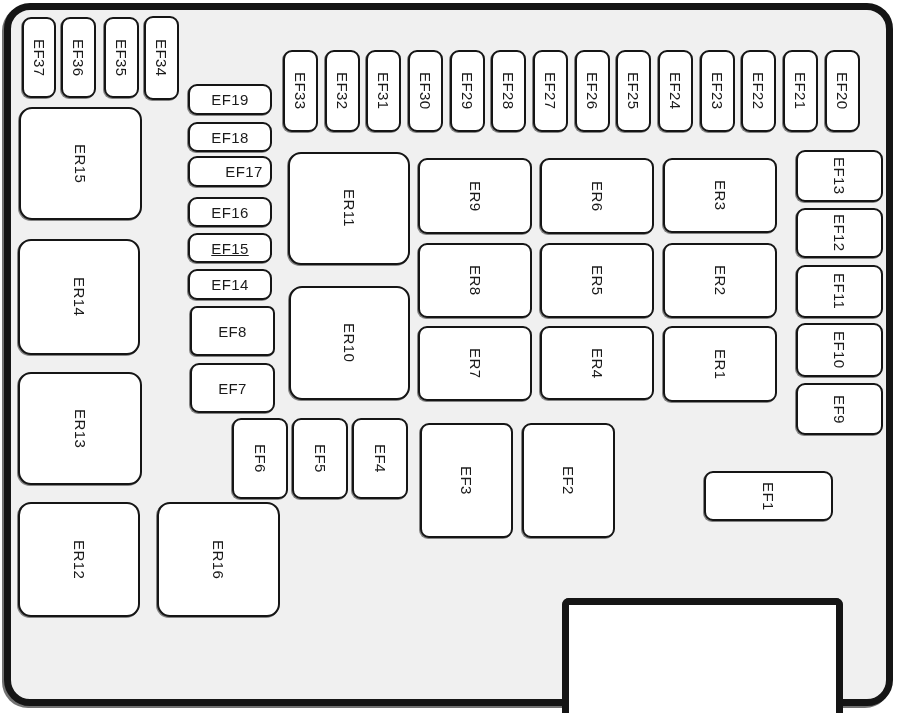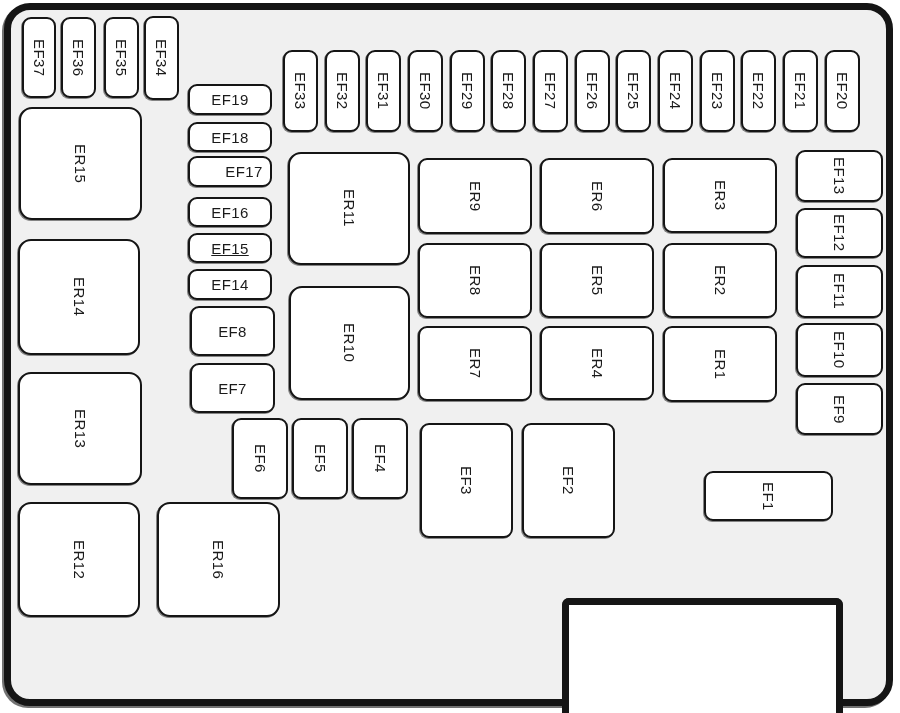--- a/index.html
+++ b/index.html
@@ -135,21 +135,21 @@
       </div>
       <div class="box" style="left: 188px; top: 197px; width: 84px; height: 30px; justify-content: center;">
         <span>EF16</span>
       </div>
       <div class="box" style="left: 188px; top: 233px; width: 84px; height: 30px; text-decoration: underline;">
         <span>EF15</span>
       </div>
       <div class="box" style="left: 188px; top: 269px; width: 84px; height: 31px;">
         <span>EF14</span>
       </div>
-      <div class="box" style="left: 190px; top: 306px; width: 85px; height: 50px;">
+      <div class="box" style="left: 190px; top: 306px; width: 85px; height: 50px; border-radius: 7px;">
         <span>EF8</span>
       </div>
       <div class="box" style="left: 190px; top: 363px; width: 85px; height: 50px;">
         <span>EF7</span>
       </div>
       <div class="box v lg" style="left: 288px; top: 152px; width: 122px; height: 113px;">
         <span>ER11</span>
       </div>
       <div class="box v lg" style="left: 289px; top: 286px; width: 121px; height: 114px;">
         <span>ER10</span>

